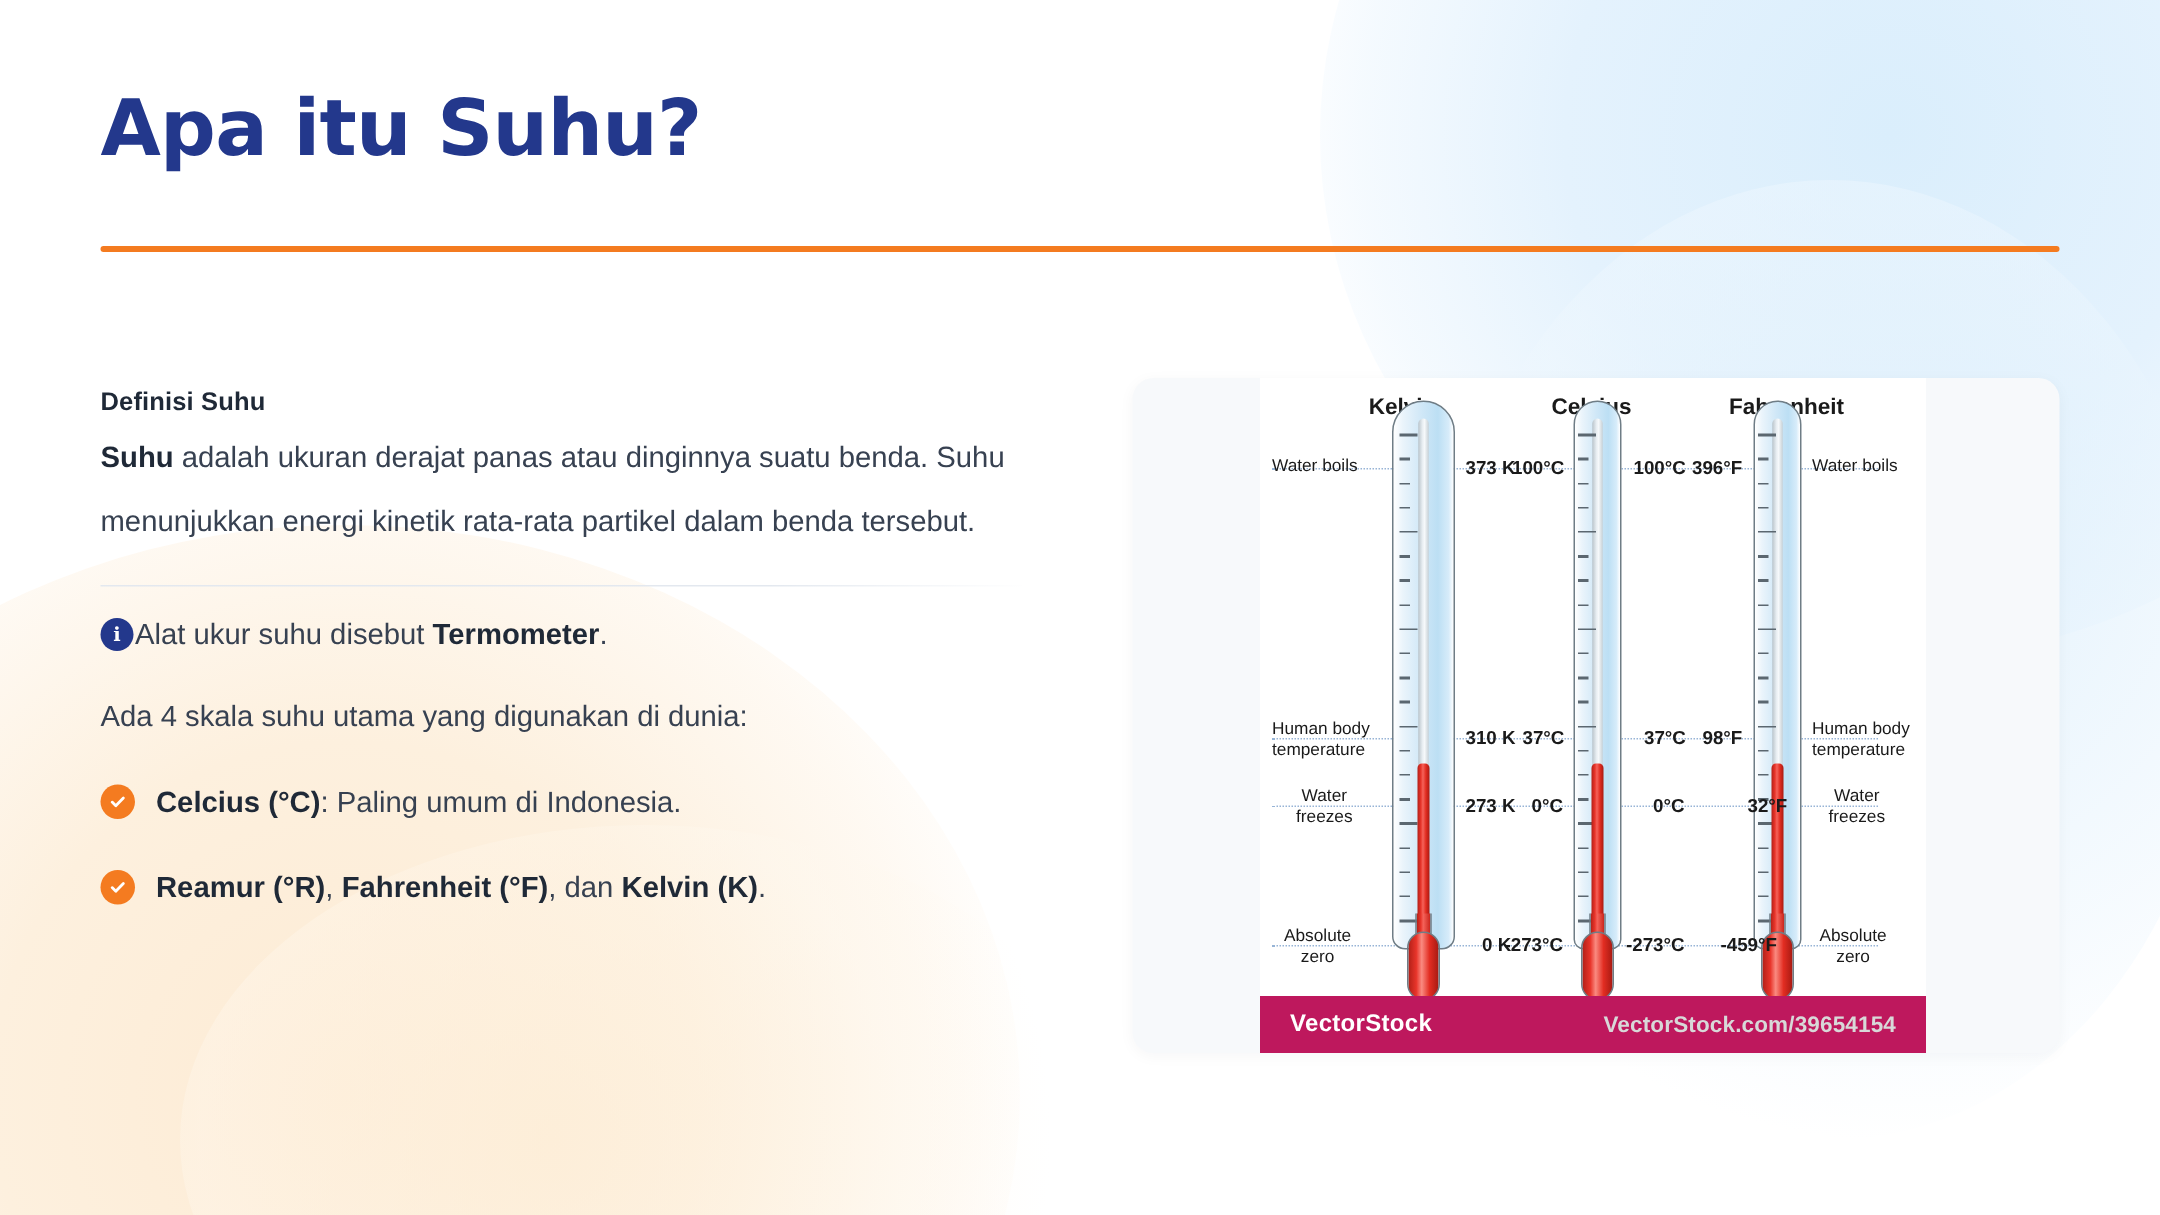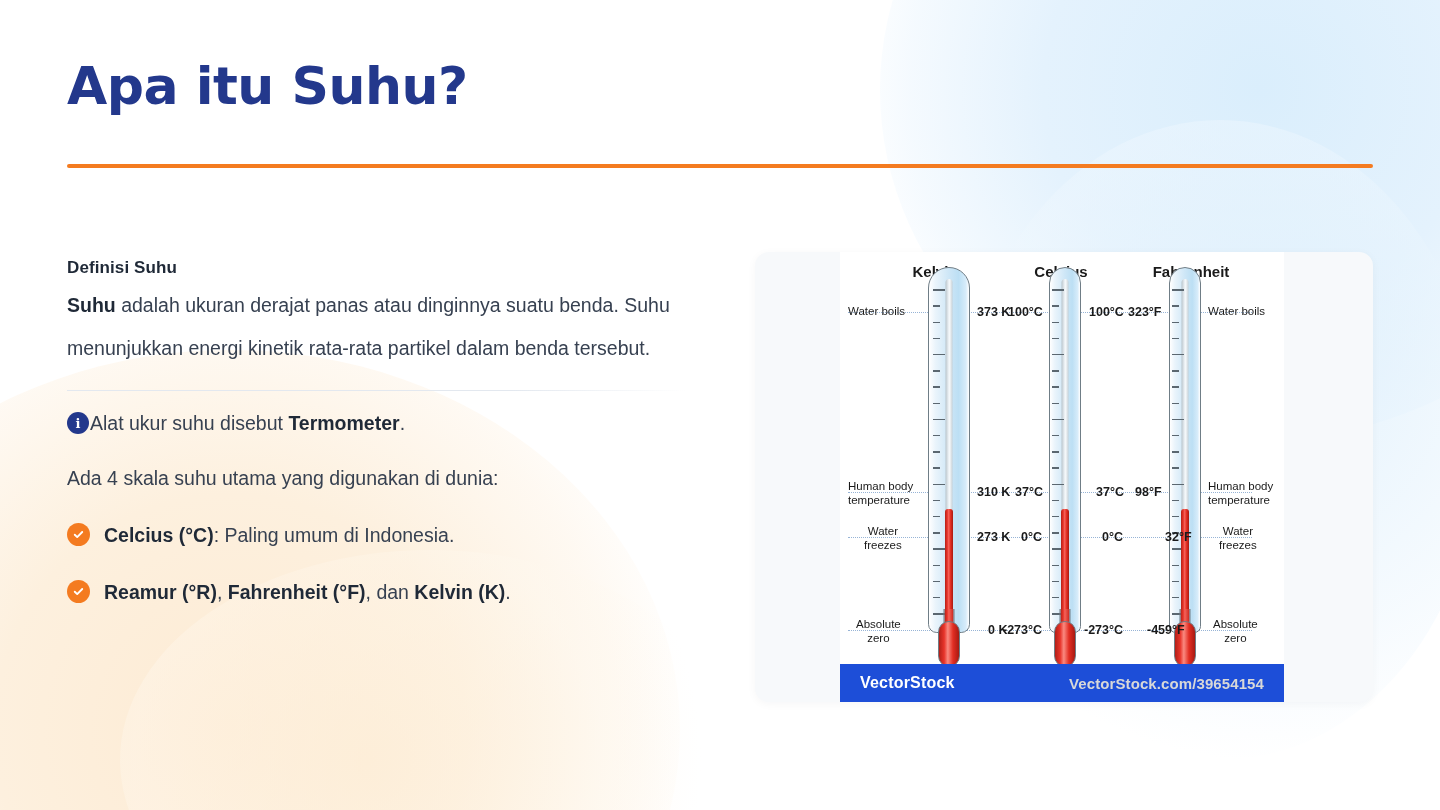--- a/index.html
+++ b/index.html
@@ -303,21 +303,21 @@
     white-space: nowrap;
     font-family: "Liberation Sans", sans-serif;
   }
 
   #watermark-bar {
     position: absolute;
     left: 0;
     right: 0;
     bottom: 0;
     height: 38px;
-    background: #1d4ed8;
+    background: #be185d;
     display: flex;
     align-items: center;
     justify-content: space-between;
     padding: 0 20px;
     box-sizing: border-box;
   }
   #watermark-brand {
     color: #ffffff;
     font-size: 16px;
     font-weight: 700;
@@ -482,21 +482,21 @@
         </div>
         <div class="mercury" style="height:128px;"></div>
         <div class="neck"></div>
         <div class="bulb"></div>
       </div>
 
       <div class="desc-label" style="left:8px; top:53px;">Water boils</div>
       <div class="val-label" style="left:137px; top:53px;">373 K</div>
       <div class="val-label" style="left:168px; top:53px;">100°C</div>
       <div class="val-label" style="left:249px; top:53px;">100°C</div>
-      <div class="val-label" style="left:288px; top:53px;">323°F</div>
+      <div class="val-label" style="left:288px; top:53px;">396°F</div>
       <div class="desc-label" style="left:368px; top:53px;">Water boils</div>
 
       <div class="desc-label" style="left:8px; top:228px;"><span>Human body</span><br><span>temperature</span></div>
       <div class="val-label" style="left:137px; top:233px;">310 K</div>
       <div class="val-label" style="left:175px; top:233px;">37°C</div>
       <div class="val-label" style="left:256px; top:233px;">37°C</div>
       <div class="val-label" style="left:295px; top:233px;">98°F</div>
       <div class="desc-label" style="left:368px; top:228px;"><span>Human body</span><br><span>temperature</span></div>
 
       <div class="desc-label" style="left:24px; top:273px; text-align:center;"><span>Water</span><br><span>freezes</span></div>

